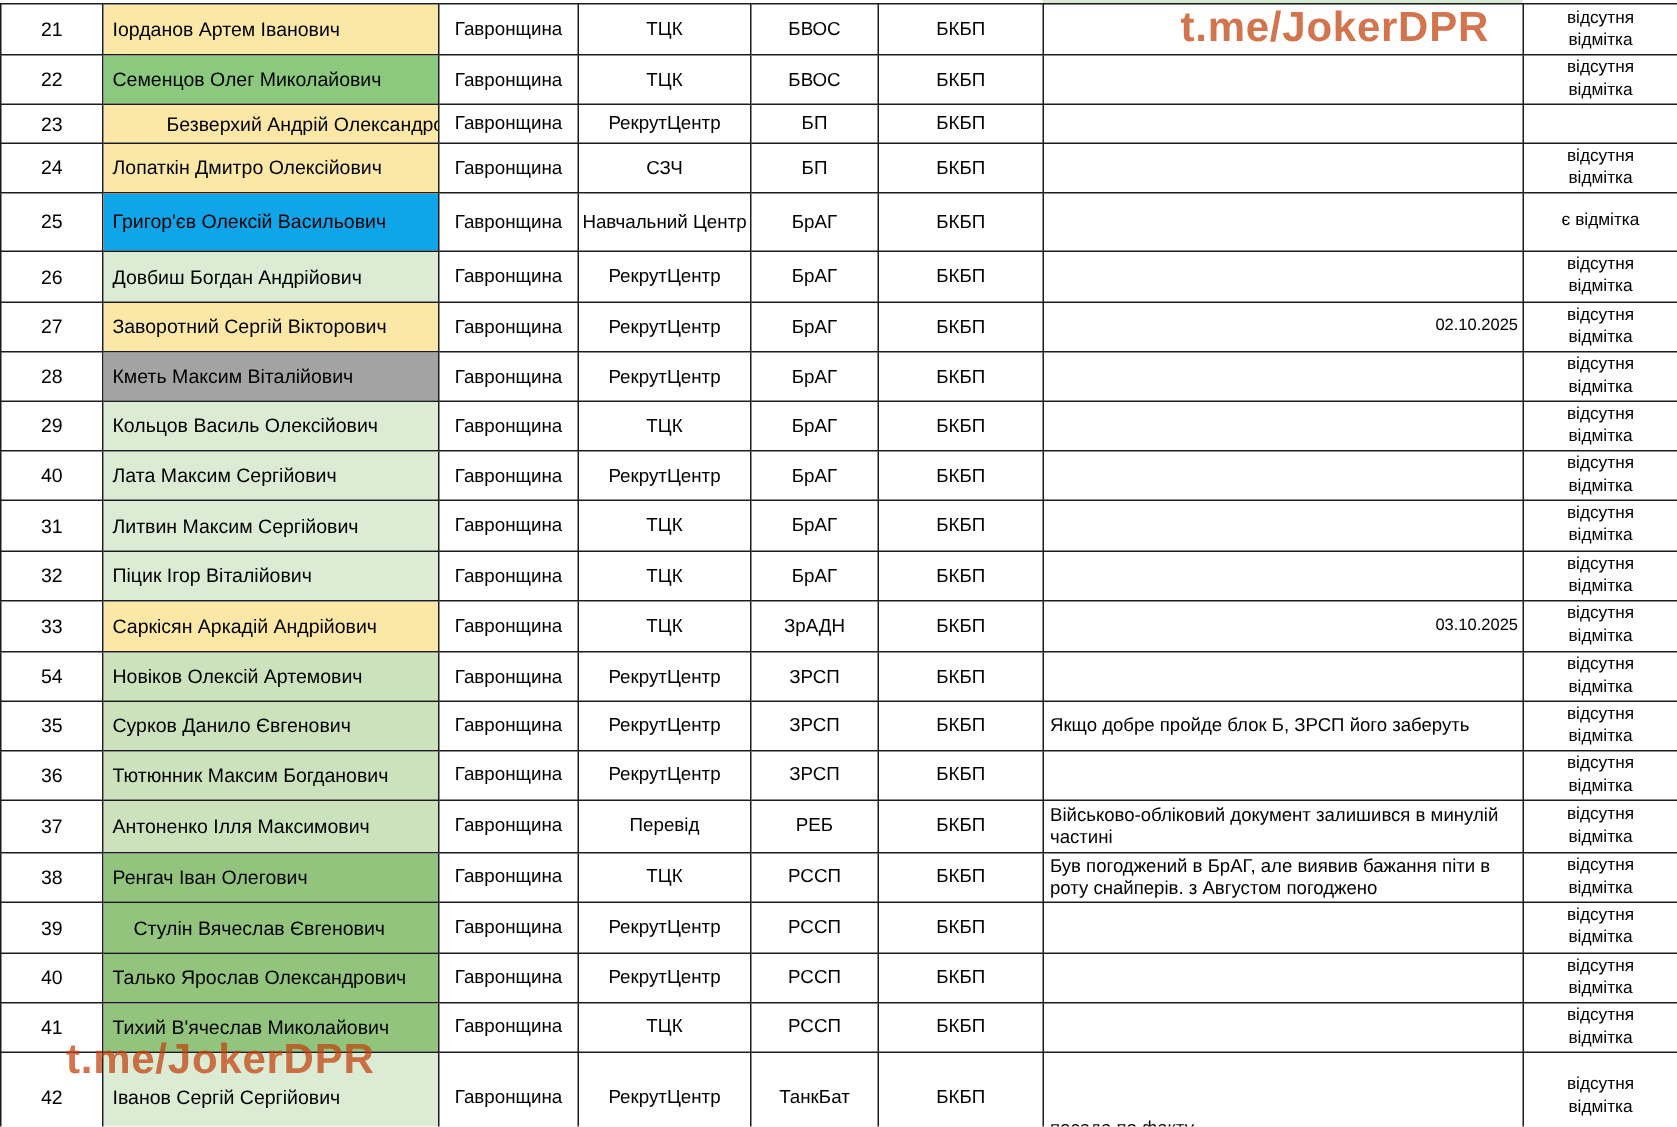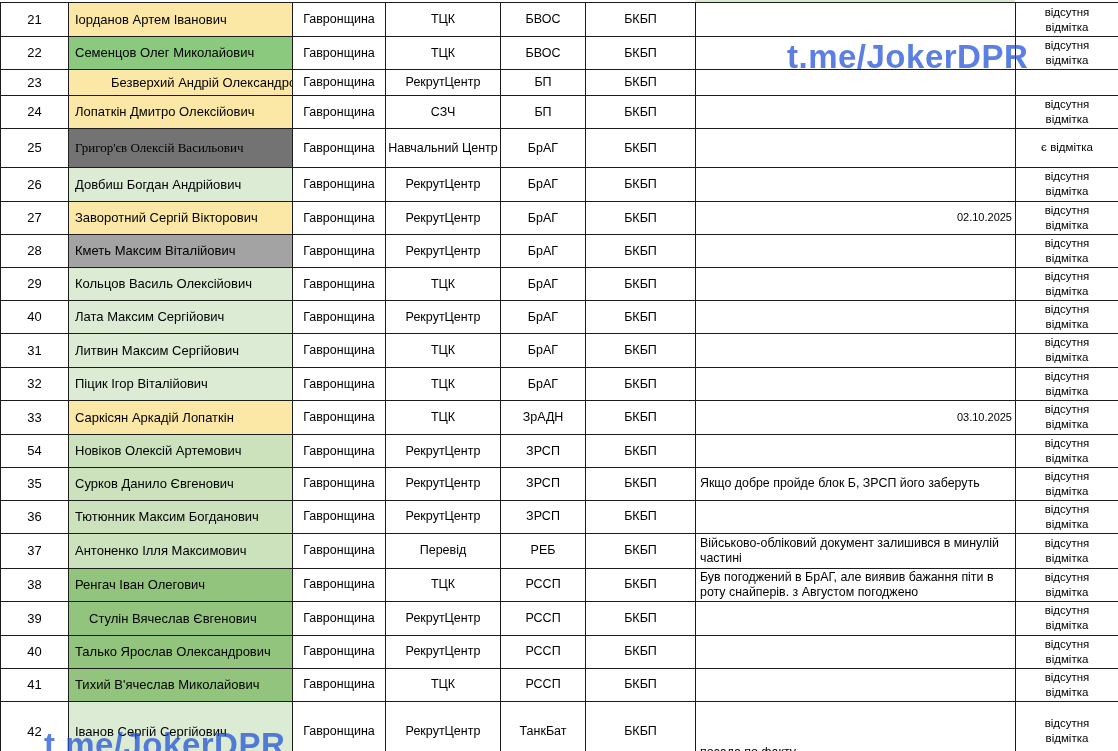--- a/index.html
+++ b/index.html
@@ -11,22 +11,22 @@
   td{border:1px solid #1c1c1c;overflow:hidden;vertical-align:middle;padding:0;}
   .c-num{text-align:center;font-size:13px;background:#fff;}
   .c-name{font-size:13px;padding-left:6px;white-space:nowrap;}
   .c-mid{text-align:center;font-size:12.5px;line-height:1.15;padding:0 2px;}
   .c-comment{font-size:12.4px;padding:1px 3px 1px 4px;line-height:1.2;}
   .c-comment.bottom{vertical-align:bottom;}
   .c-comment .cwrap{display:flex;justify-content:space-between;align-items:center;width:100%;}
   .c-comment .date{white-space:nowrap;margin-left:auto;font-size:11px;}
   .c-mark{text-align:center;font-size:11.5px;line-height:1.3;padding:1px 6px;}
   .watermark{
-    position:absolute;font-weight:700;font-size:33px;letter-spacing:.5px;
-    color:#1d4ed8;opacity:.72;white-space:nowrap;pointer-events:none;z-index:5;margin-top:36px;
+    position:absolute;font-weight:700;font-size:28px;letter-spacing:.5px;
+    color:#c2410c;opacity:.72;white-space:nowrap;pointer-events:none;z-index:5;
   }
   .wm-top{left:787px;top:2px;}
   .wm-bottom{left:44px;top:690px;}
   .remnant{position:absolute;top:0;left:695px;width:320px;height:3px;background:#d9ead3;}
 </style>
 </head>
 <body>
 
 <div class="remnant"></div>
 
@@ -93,21 +93,21 @@
         <td class="c-mid">БКБП</td>
         <td class="c-comment">
           <div class="cwrap">
             <span></span>
           </div>
         </td>
         <td class="c-mark">відсутня відмітка</td>
       </tr>
       <tr style="height: 39px;">
         <td class="c-num">25</td>
-        <td class="c-name" style="background: #737373; font-family: Liberation Serif, serif;">Григор'єв Олексій Васильович</td>
+        <td class="c-name" style="background: #0ea5e9;">Григор'єв Олексій Васильович</td>
         <td class="c-mid">Гавронщина</td>
         <td class="c-mid">Навчальний Центр</td>
         <td class="c-mid">БрАГ</td>
         <td class="c-mid">БКБП</td>
         <td class="c-comment">
           <div class="cwrap">
             <span></span>
           </div>
         </td>
         <td class="c-mark">є відмітка</td>
@@ -206,21 +206,21 @@
         <td class="c-mid">БКБП</td>
         <td class="c-comment">
           <div class="cwrap">
             <span></span>
           </div>
         </td>
         <td class="c-mark">відсутня відмітка</td>
       </tr>
       <tr style="height: 34px; padding-left: 48px;">
         <td class="c-num">33</td>
-        <td class="c-name" style="background: rgb(252, 232, 166);">Саркісян Аркадій Лопаткін</td>
+        <td class="c-name" style="background: rgb(252, 232, 166);">Саркісян Аркадій Андрійович</td>
         <td class="c-mid">Гавронщина</td>
         <td class="c-mid">ТЦК</td>
         <td class="c-mid">ЗрАДН</td>
         <td class="c-mid">БКБП</td>
         <td class="c-comment">
           <div class="cwrap">
             <span></span>
             <span class="date">03.10.2025</span>
           </div>
         </td>

